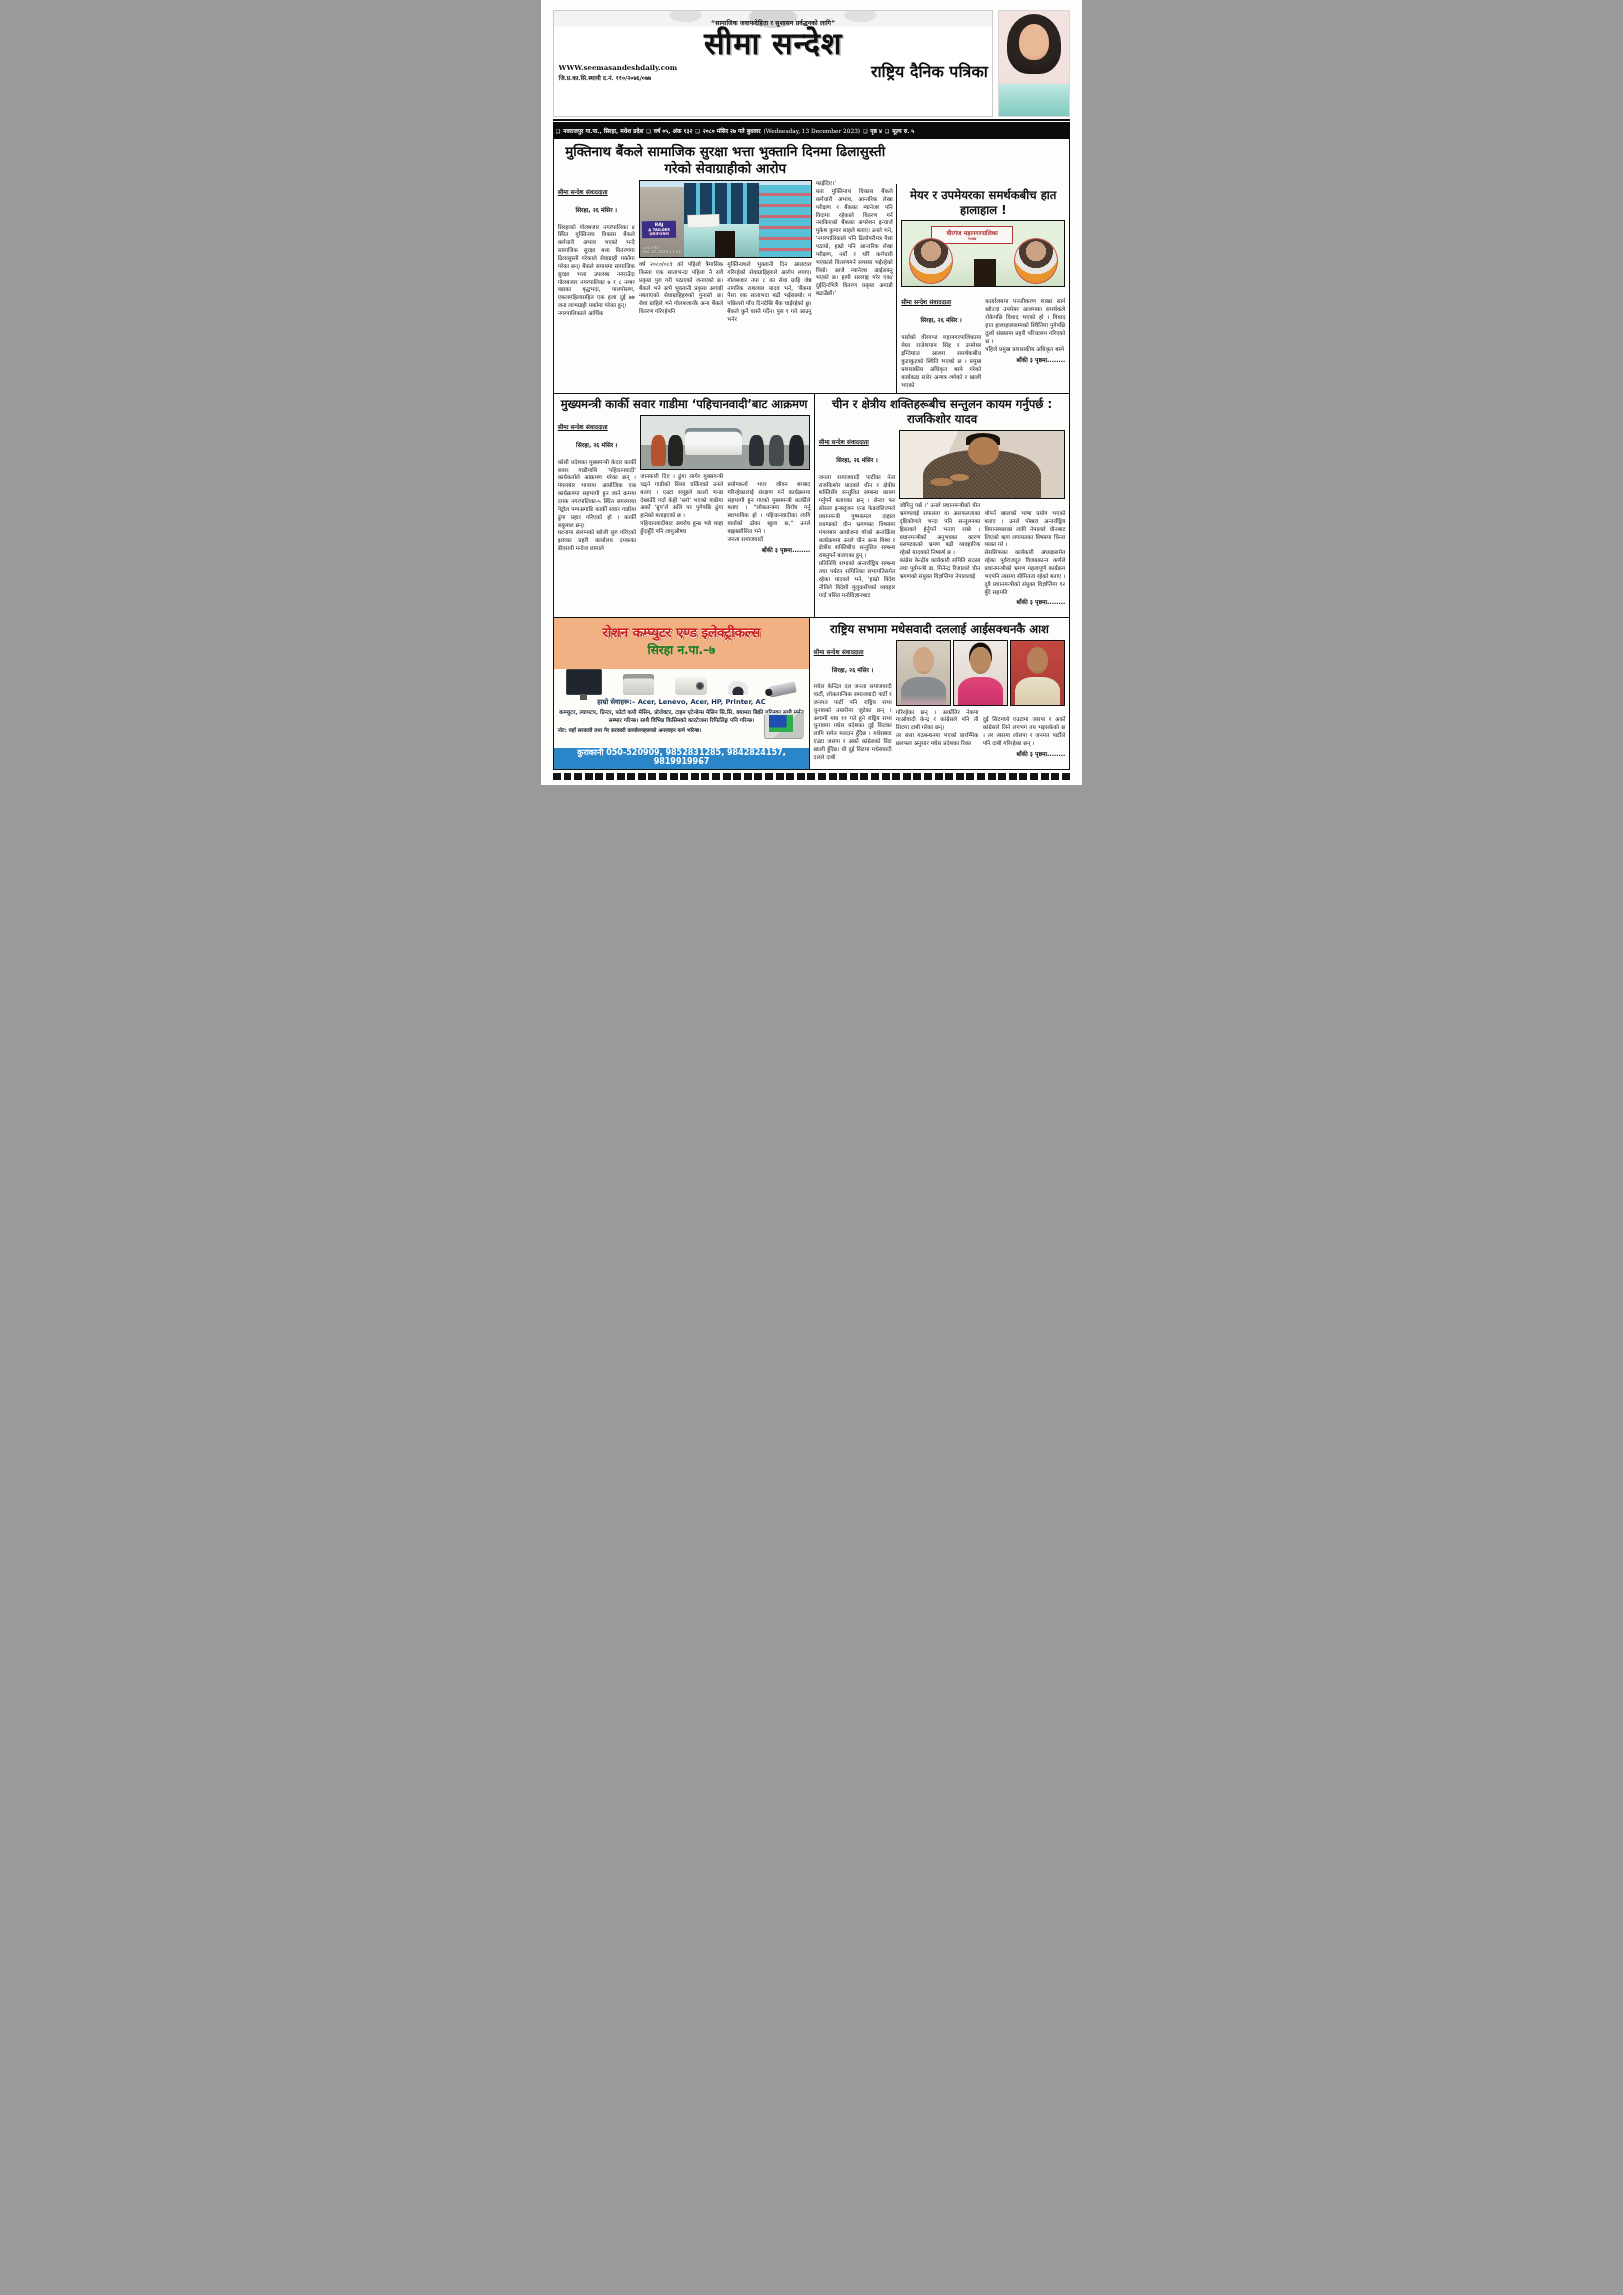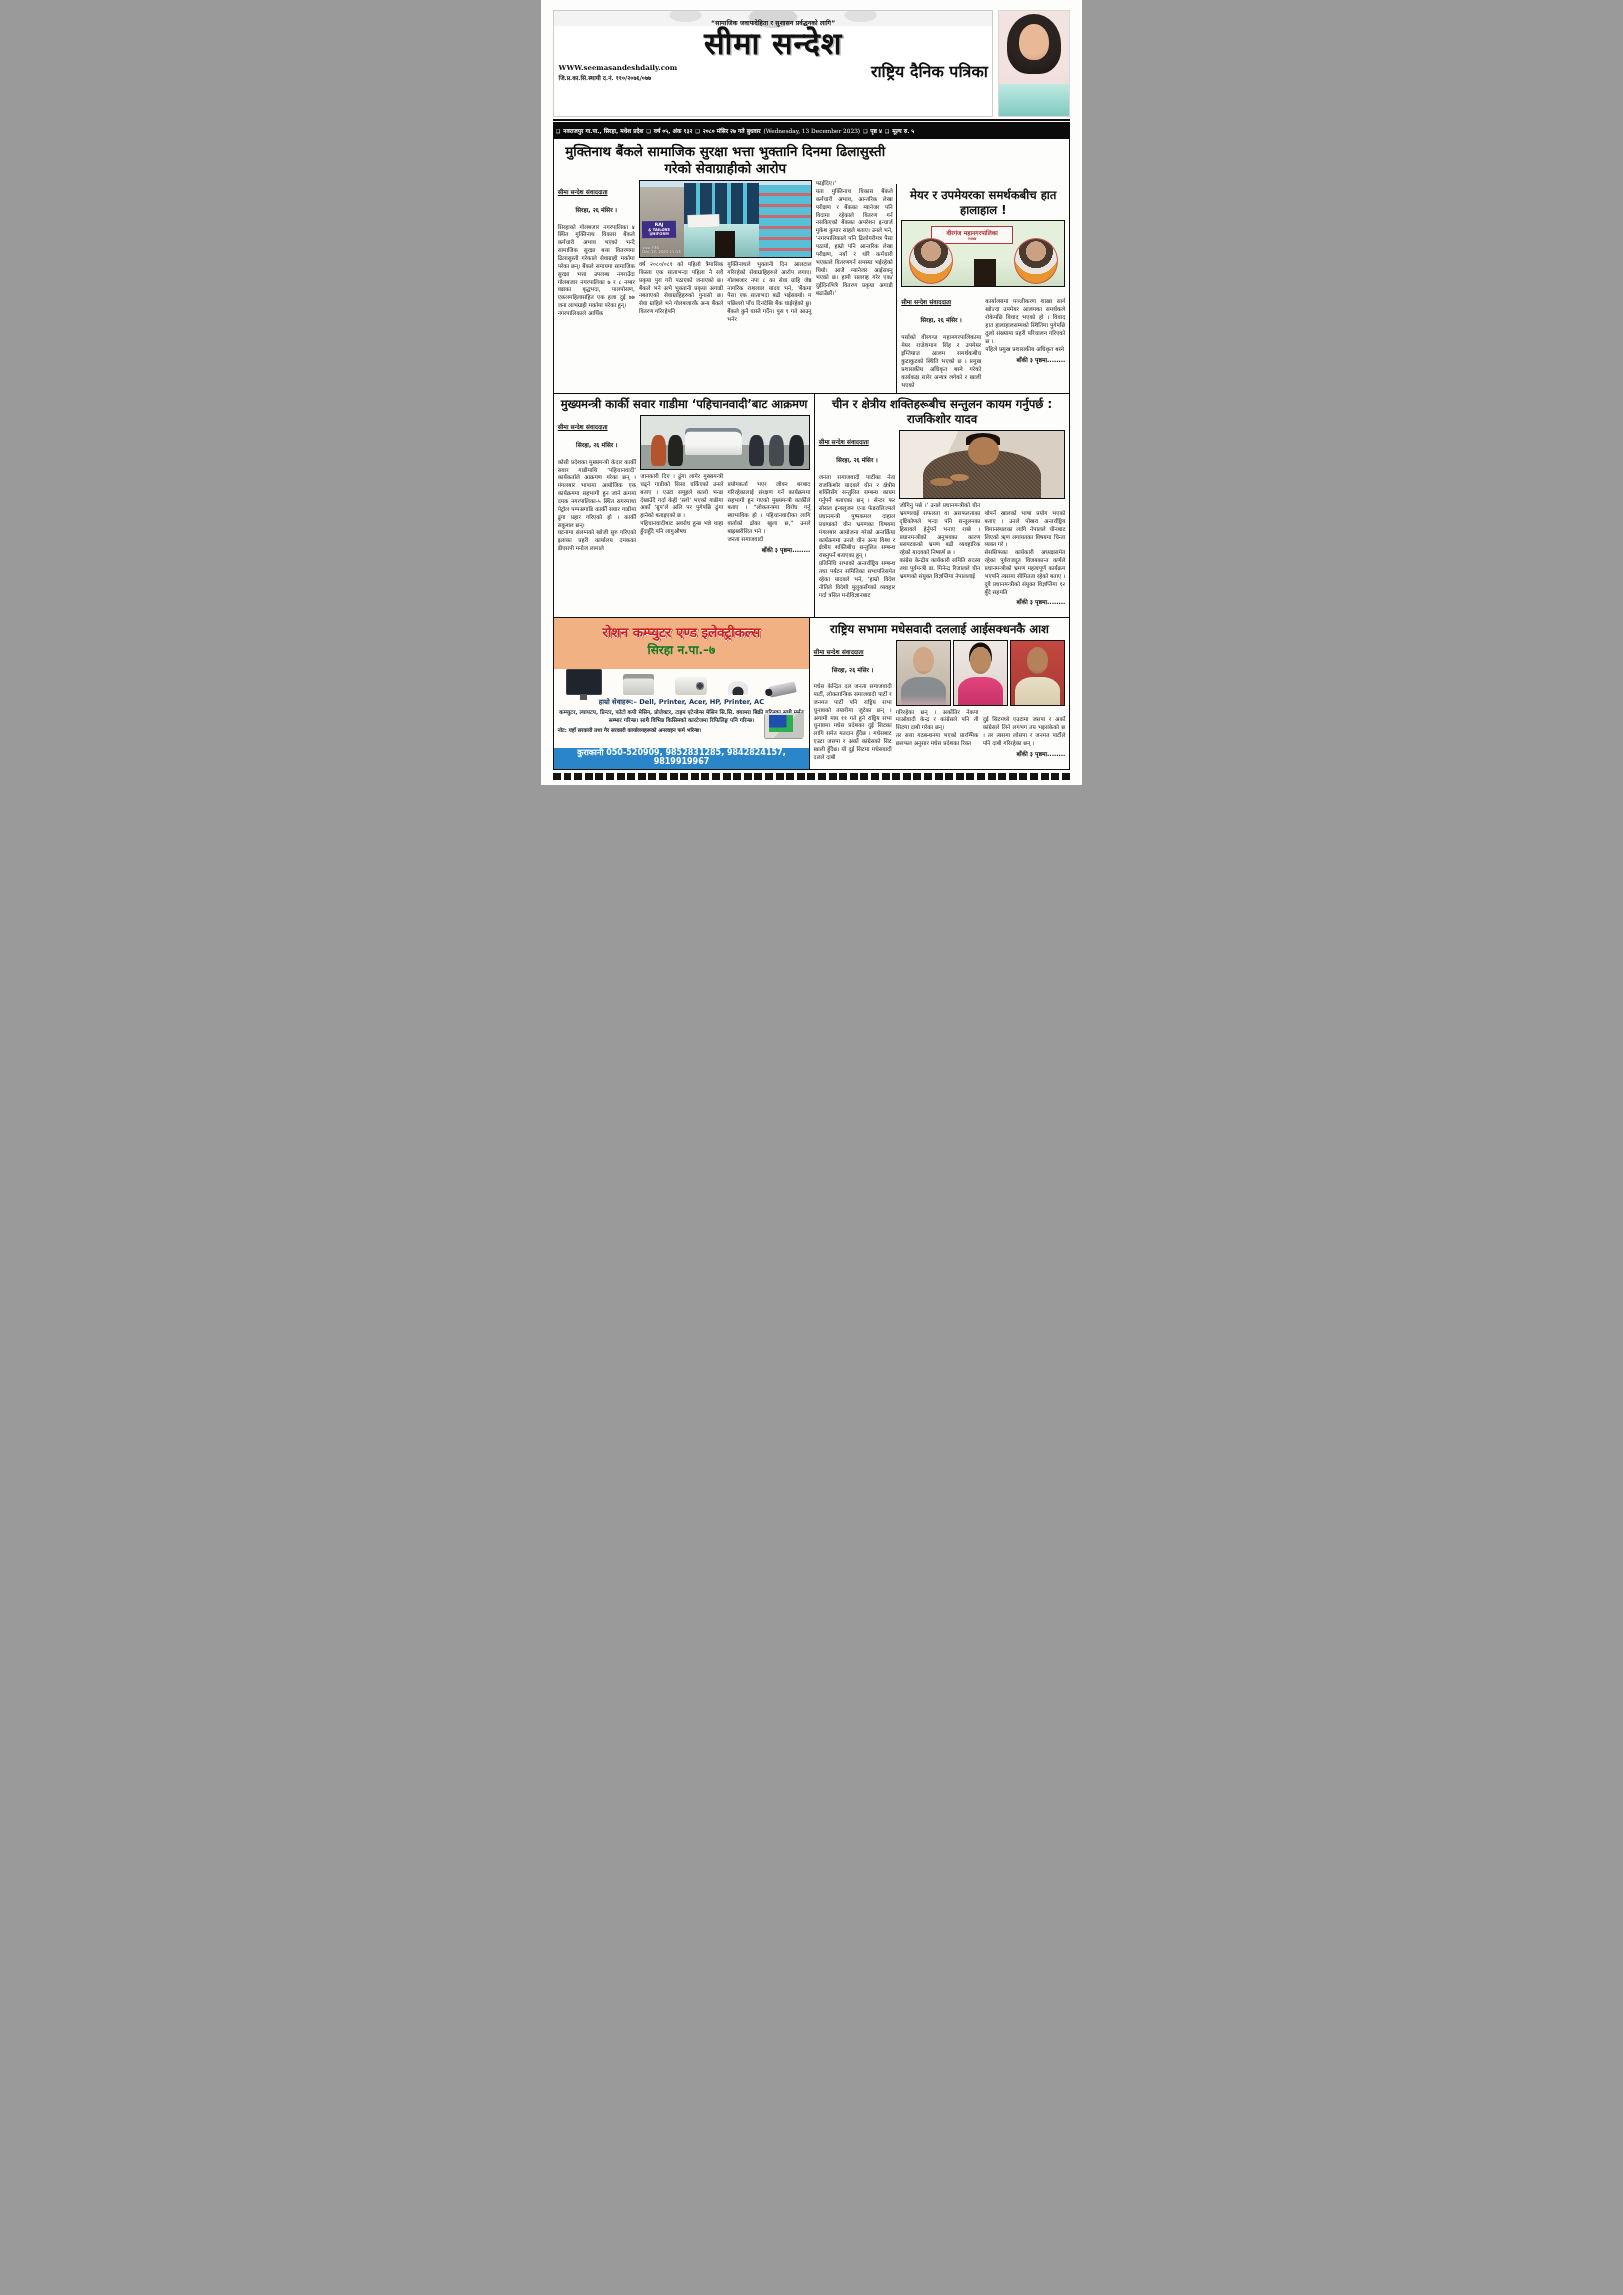--- a/index.html
+++ b/index.html
@@ -320,21 +320,21 @@
         <div class="ad-title">रोशन कम्प्युटर एण्ड इलेक्ट्रीकल्स</div>
         <div class="ad-sub">सिरहा न.पा.–७</div>
         <div class="prods">
           <div class="monitor"></div>
           <div class="printer"></div>
           <div class="projector"></div>
           <div class="domecam"></div>
           <div class="bulletcam"></div>
         </div>
         <div class="ad-mid">
-          <div class="ad-svc-en">हाम्रो सेवाहरू:– Dell, Printer, Acer, HP, Printer, AC</div>
+          <div class="ad-svc-en">हाम्रो सेवाहरू:– Acer, Lenevo, Acer, HP, Printer, AC</div>
           <div class="ad-svc">कम्प्युटर, ल्यापटप, प्रिन्टर, फोटो कपी मेसिन, प्रोजेक्टर, टाइम एटेन्डेन्स मेसिन सि.सि. क्यामरा बिक्री गरिनुका साथै मर्मत सम्भार गरिन्छ। साथै विभिन्न किसिमको कारटेजमा रिफिलिङ्ग पनि गरिन्छ।</div>
           <div class="ad-note">नोट: यहाँ सरकारी तथा गैर सरकारी कार्यालयहरूको अनलाइन फर्म भरिन्छ।</div>
         </div>
         <div class="laptop"></div>
         <div class="ad-contact">कुराकानी 050-520909, 9852831285, 9842824157, 9819919967</div>
       </div>
 
       <article style="flex:1;">
         <h2 class="headline hl-sm">राष्ट्रिय सभामा मधेसवादी दललाई आईसक्धनकै आश</h2>
         <div class="cols">

